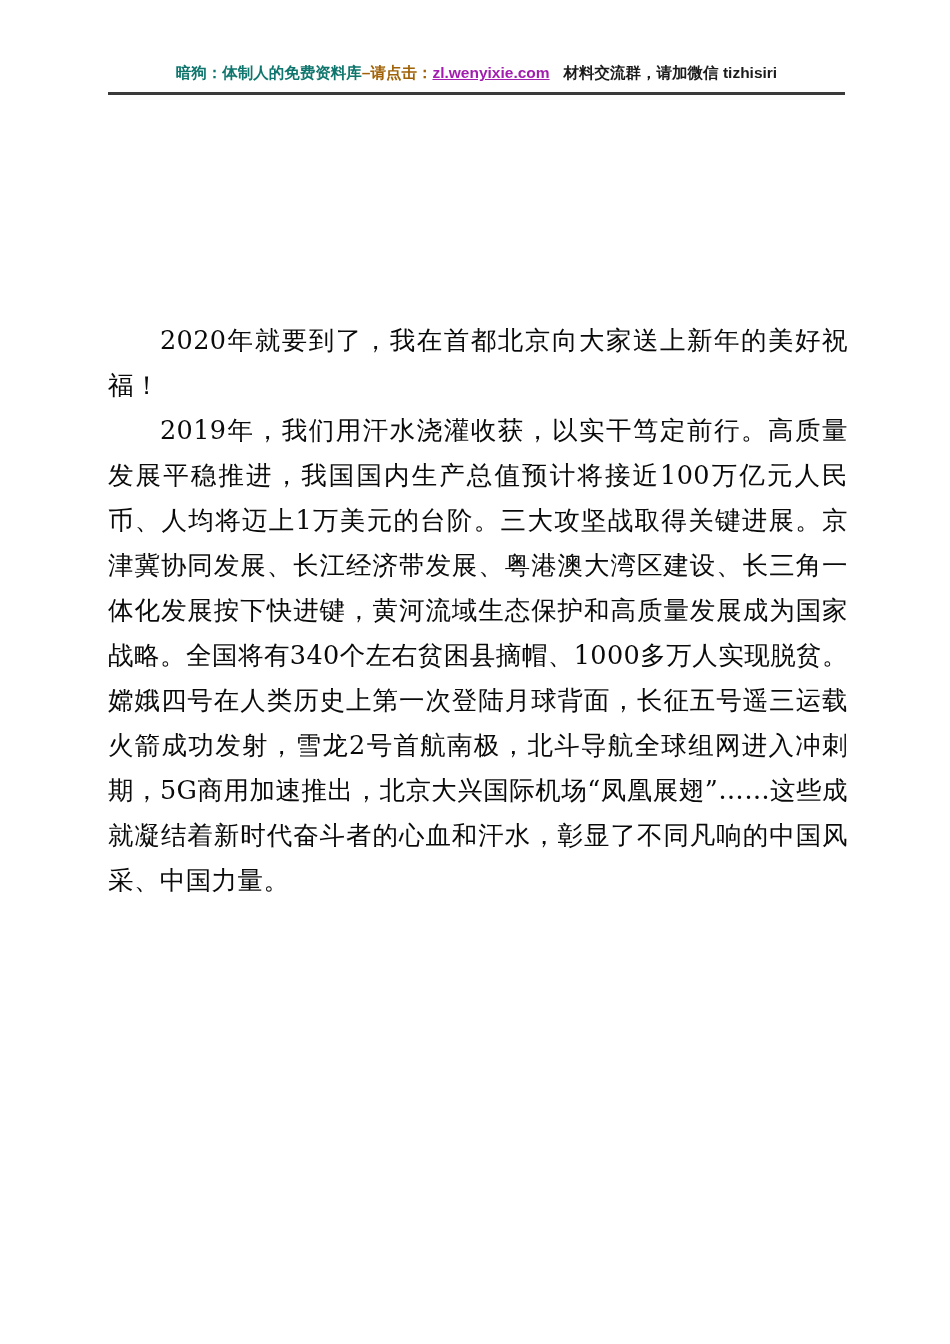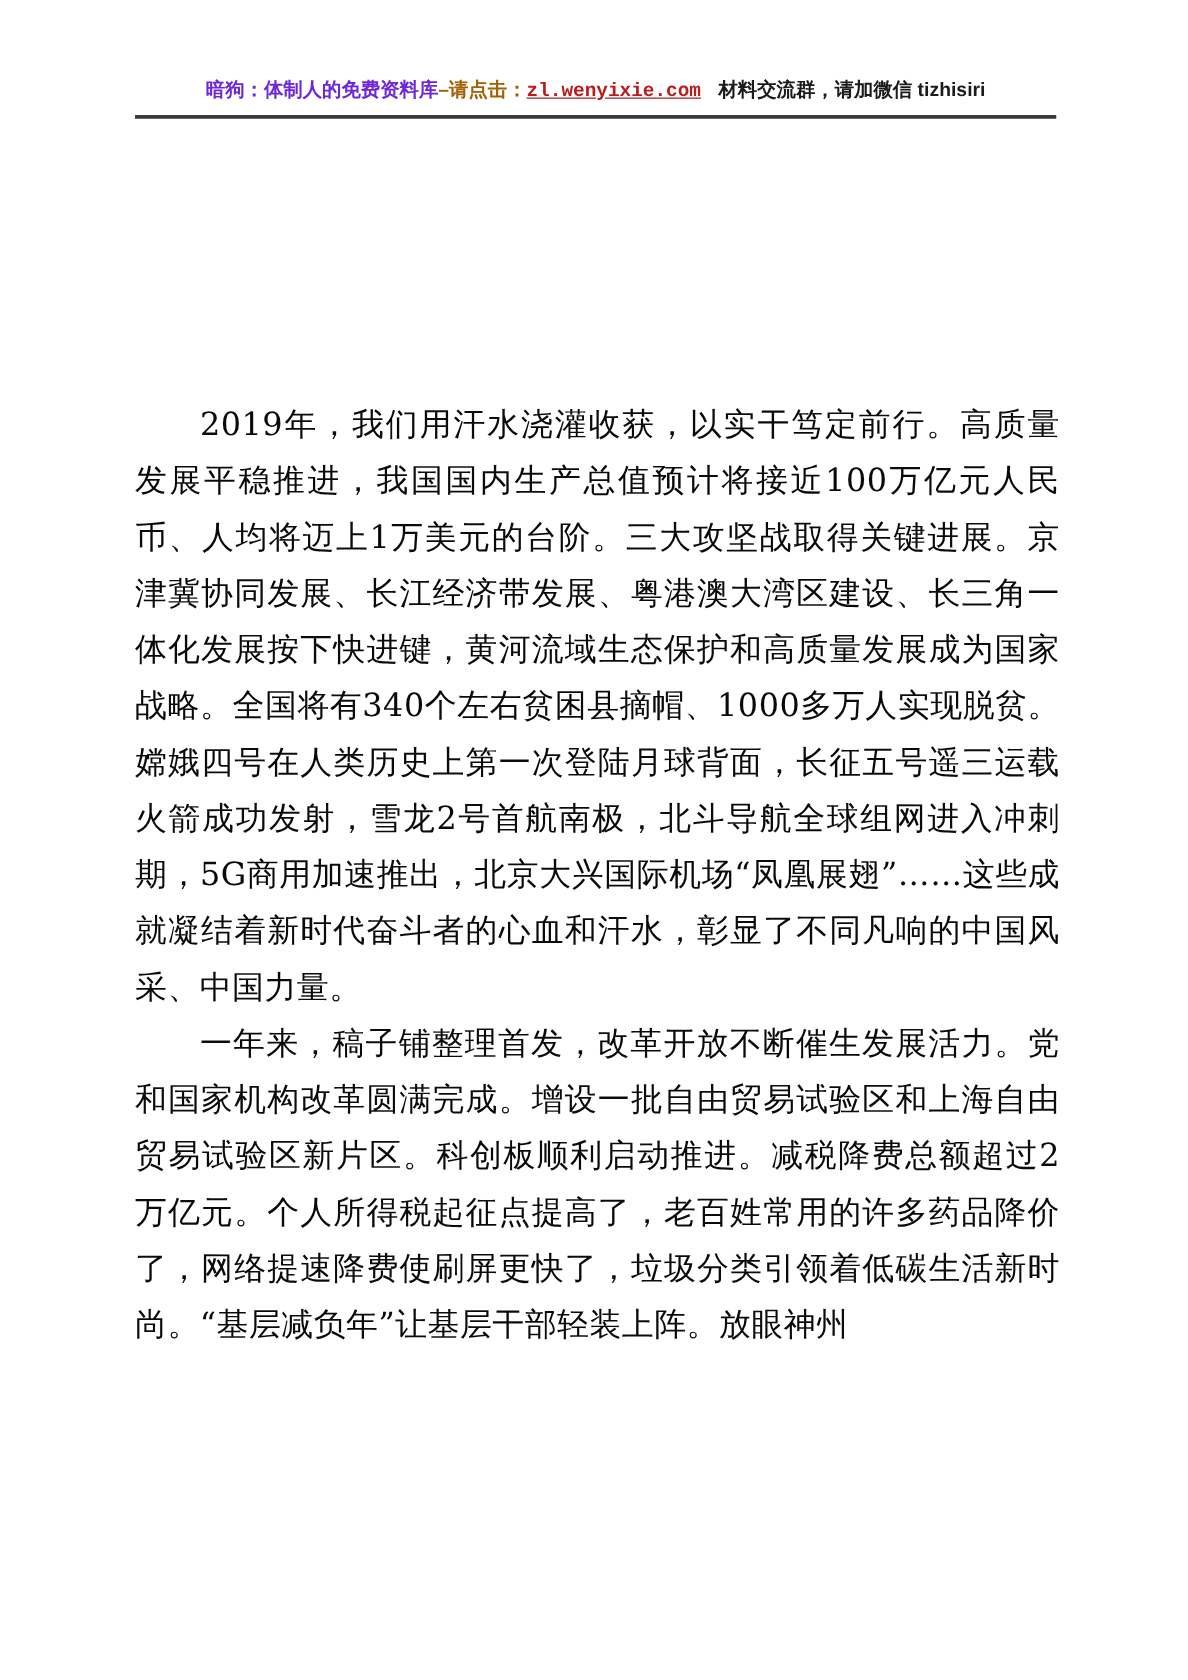--- a/index.html
+++ b/index.html
@@ -29,34 +29,33 @@
   .header-line {
     white-space: nowrap;
     font-family: "Liberation Sans", sans-serif;
     font-size: 15.5px;
     line-height: 22px;
     text-align: center;
     letter-spacing: 0px;
   }
 
   .hdr-red {
-    color: #6d28d9;
+    color: #0f766e;
     font-weight: bold;
   }
 
   .hdr-dark {
     color: #a16207;
     font-weight: bold;
   }
 
   .hdr-link {
-    color: #b91c1c;
+    color: #a21caf;
     font-weight: bold;
     text-decoration: underline;
-    font-family: Liberation Mono, monospace;
   }
 
   .hdr-plain {
     color: #1b1b1b;
     font-weight: bold;
   }
 
   .hdr-gap {
     display: inline-block;
     width: 14px;
@@ -118,17 +117,17 @@
 
   <div class="header-banner">
     <div class="header-line">
       <span class="hdr-red">暗狗：体制人的免费资料库</span><span class="hdr-dark">–请点击：</span><a class="hdr-link" href="#">zl.wenyixie.com</a><span class="hdr-gap"></span><span class="hdr-plain">材料交流群，请加微信 tizhisiri</span>
     </div>
   </div>
   <div class="header-rule"></div>
 
 
   <div class="doc-body">
+    <p class="para">2020年就要到了，我在首都北京向大家送上新年的美好祝福！</p>
     <p class="para">2019年，我们用汗水浇灌收获，以实干笃定前行。高质量发展平稳推进，我国国内生产总值预计将接近100万亿元人民币、人均将迈上1万美元的台阶。三大攻坚战取得关键进展。京津冀协同发展、长江经济带发展、粤港澳大湾区建设、长三角一体化发展按下快进键，黄河流域生态保护和高质量发展成为国家战略。全国将有340个左右贫困县摘帽、1000多万人实现脱贫。嫦娥四号在人类历史上第一次登陆月球背面，长征五号遥三运载火箭成功发射，雪龙2号首航南极，北斗导航全球组网进入冲刺期，5G商用加速推出，北京大兴国际机场“凤凰展翅”……这些成就凝结着新时代奋斗者的心血和汗水，彰显了不同凡响的中国风采、中国力量。</p>
-    <p class="para last">一年来，稿子铺整理首发，改革开放不断催生发展活力。党和国家机构改革圆满完成。增设一批自由贸易试验区和上海自由贸易试验区新片区。科创板顺利启动推进。减税降费总额超过2万亿元。个人所得税起征点提高了，老百姓常用的许多药品降价了，网络提速降费使刷屏更快了，垃圾分类引领着低碳生活新时尚。“基层减负年”让基层干部轻装上阵。放眼神州</p>
   </div>
 
 </div>
 
 </body></html>

